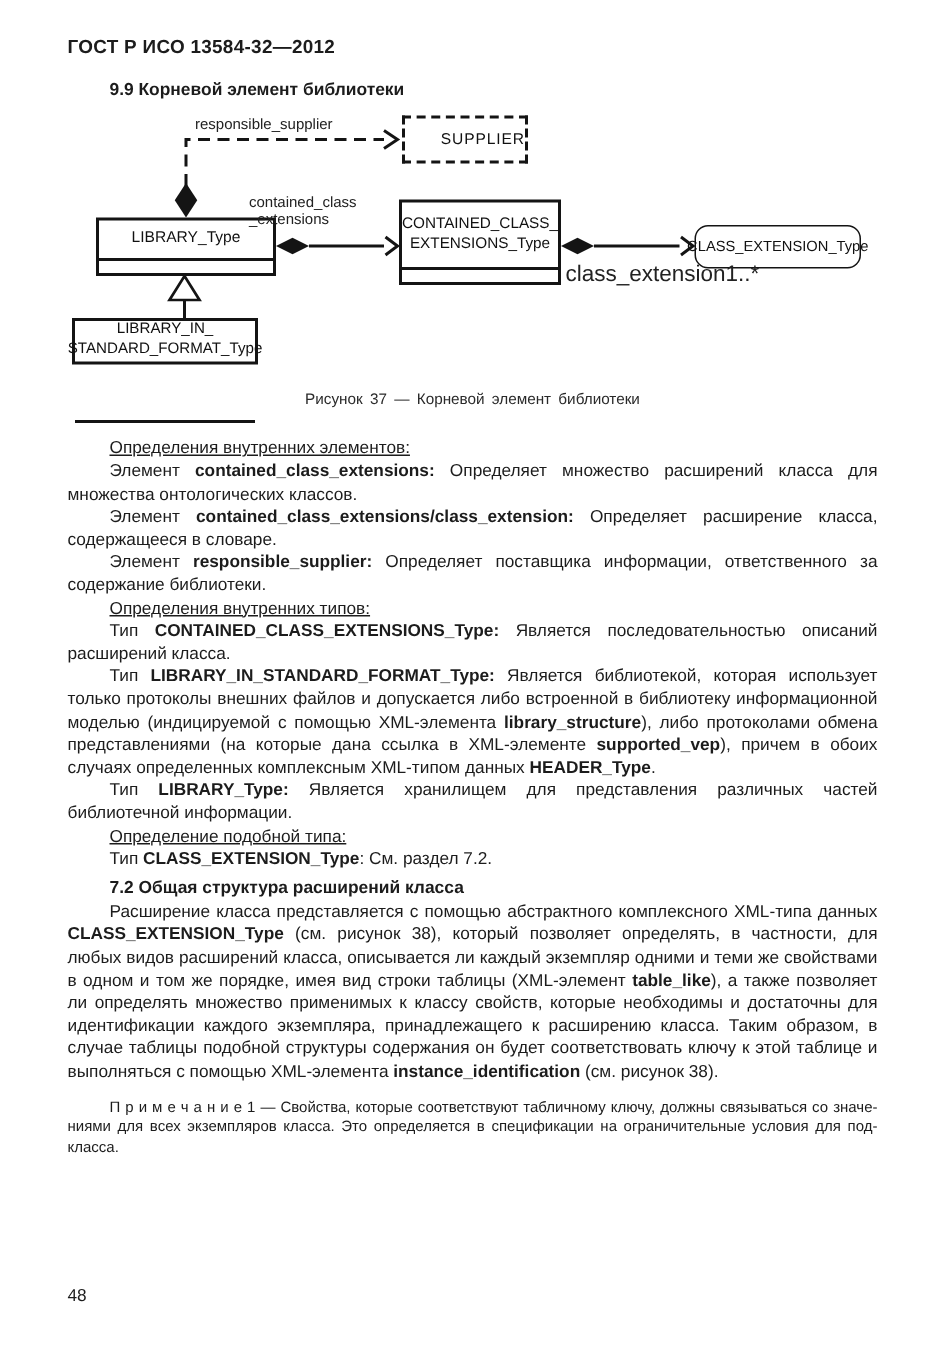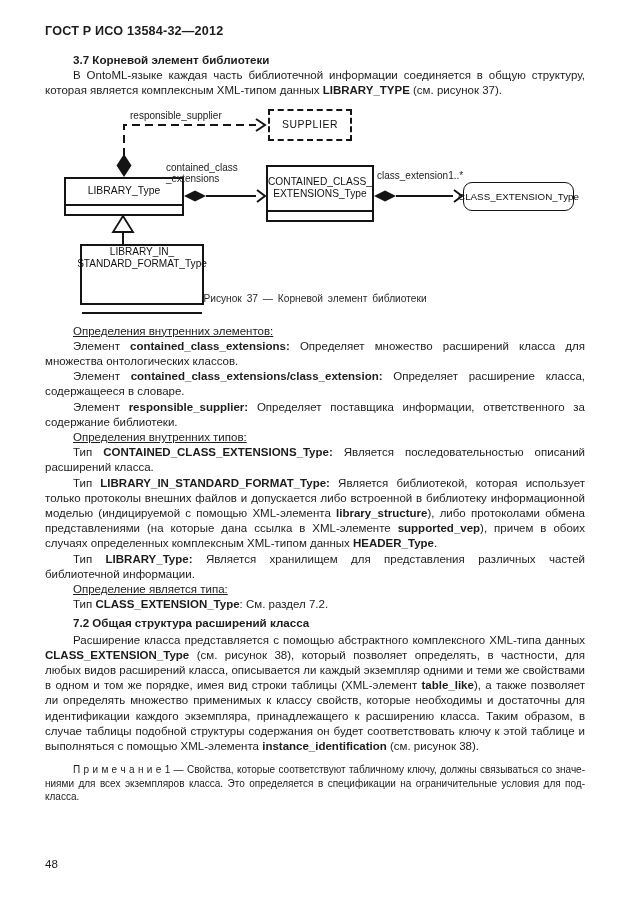--- a/index.html
+++ b/index.html
@@ -32,49 +32,48 @@
     position:absolute; box-sizing:border-box; background:#fff;
     border:2px solid #141414; display:flex; flex-direction:column;
     font-size:10.4px; color:#111;
   }
   .dbox .name {
     flex:1; display:flex; flex-direction:column; align-items:center; justify-content:center;
     line-height:12.5px; text-align:right;
   }
   .dbox .comp { height:8px; border-top:2px solid #141414; }
   .box-supplier {
-    border:2.4px dashed #141414; align-items:center; justify-content:center;
+    border:2.4px dashed #141414; align-items:center; justify-content:flex-end;
     display:flex; flex-direction:row; letter-spacing:0.6px;
   }
   .box-contained { border-width:2.5px; font-size:10.2px; }
   .box-classext {
     border-width:1.6px; border-radius:9px; font-size:9.8px;
     align-items:center; justify-content:center; display:flex; flex-direction:row;
   }
   .dlabel {
     position:absolute; font-size:10px; color:#222; line-height:11px; 
   }
-  .dlabel-multi { display:flex; justify-content:space-between; font-size:10px; }
+  .dlabel-multi { display:flex; justify-content:space-between; font-size:15px;margin-top:39px; }
   .caption {
     margin:1px 0 20px 0; font-size:10.2px; text-align:center; color:#2a2a2a;
     word-spacing:2px;
   }
   .pagenum {
     position:absolute; left:45px; top:833px; font-size:11.5px; color:#1c1c1c;margin-top:25px;
   }
 </style>
 </head>
 <body>
 
 <div class="page">
 
   <div class="text">
     <div class="doc-header">ГОСТ Р ИСО 13584-32—2012</div>
-    <p class="h">3.7 Корневой элемент библиотеки</p>
-    <p class="body-p"><span>В OntoML-языке каждая часть библиотечной информации соединяется в общую структуру, которая является комплексным XML-типом данных </span><span class="b">LIBRARY_TYPE</span><span> (см. рисунок 37).</span></p>
+    <p class="h">9.9 Корневой элемент библиотеки</p>
   </div>
 
   <div class="diagram">
     <svg class="overlay" width="630" height="186" viewBox="0 0 630 186">
 
       <path d="M124 50 V19 H256" fill="none" stroke="#141414" stroke-width="2" stroke-dasharray="8 5"></path>
       <polyline points="256,13 265,19 256,25" fill="none" stroke="#141414" stroke-width="2"></polyline>
       <polygon points="124,48 131.5,59.5 124,71 116.5,59.5" fill="#141414"></polygon>
 
       <polygon points="184,90 195,84.5 206,90 195,95.5" fill="#141414"></polygon>
@@ -105,21 +104,21 @@
         <div>CONTAINED_CLASS_</div>
         <div>EXTENSIONS_Type</div>
       </div>
       <div class="comp"></div>
     </div>
 
     <div class="dbox box-classext" style="left:463px; top:76px; width:111px; height:29px;">
       <span>CLASS_EXTENSION_Type</span>
     </div>
 
-    <div class="dbox" style="left:80px; top:138px; width:124px; height:61px;gap:41px;">
+    <div class="dbox" style="left:48px; top:138px; width:124px; height:31px;gap:41px;">
       <div class="name" style="font-size:10.1px;">
         <div>LIBRARY_IN_</div>
         <div>STANDARD_FORMAT_Type</div>
       </div>
       <div class="comp"></div>
     </div>
 
     <div class="dlabel" style="left:130px; top:4px; width:140px;">responsible_supplier</div>
 
     <div class="dlabel" style="left:166px; top:56px; width:96px;">
@@ -137,21 +136,21 @@
 
   <div class="text">
     <p class="body-p"><span class="u">Определения внутренних элементов:</span></p>
     <p class="body-p"><span>Элемент </span><span class="b">contained_class_extensions:</span><span> Определяет множество расширений класса для множества онтологических классов.</span></p>
     <p class="body-p"><span>Элемент </span><span class="b">contained_class_extensions/class_extension:</span><span> Определяет расширение класса, содержа­щееся в словаре.</span></p>
     <p class="body-p"><span>Элемент </span><span class="b">responsible_supplier:</span><span> Определяет поставщика информации, ответственного за содержание библиотеки.</span></p>
     <p class="body-p"><span class="u">Определения внутренних типов:</span></p>
     <p class="body-p"><span>Тип </span><span class="b">CONTAINED_CLASS_EXTENSIONS_Type:</span><span> Является последовательностью описаний расширений класса.</span></p>
     <p class="body-p"><span>Тип </span><span class="b">LIBRARY_IN_STANDARD_FORMAT_Type:</span><span> Является библиотекой, которая использует только про­токолы внешних файлов и допускается либо встроенной в библиотеку информационной моделью (индици­руемой с помощью XML-элемента </span><span class="b">library_structure</span><span>), либо протоколами обмена представлениями (на кото­рые дана ссылка в XML-элементе </span><span class="b">supported_vep</span><span>), причем в обоих случаях определенных комплексным XML-типом данных </span><span class="b">HEADER_Type</span><span>.</span></p>
     <p class="body-p"><span>Тип </span><span class="b">LIBRARY_Type:</span><span> Является хранилищем для представления различных частей библиотечной ин­формации.</span></p>
-    <p class="body-p"><span class="u">Определение является типа:</span></p>
+    <p class="body-p"><span class="u">Определение подобной типа:</span></p>
     <p class="body-p"><span>Тип </span><span class="b">CLASS_EXTENSION_Type</span><span>: См. раздел 7.2.</span></p>
     <p class="h h72">7.2 Общая структура расширений класса</p>
     <p class="body-p"><span>Расширение класса представляется с помощью абстрактного комплексного XML-типа данных </span><span class="b">CLASS_EXTENSION_Type</span><span> (см. рисунок 38), который позволяет определять, в частности, для любых видов расширений класса, описывается ли каждый экземпляр одними и теми же свойствами в одном и том же порядке, имея вид строки таблицы (XML-элемент </span><span class="b">table_like</span><span>), а также позволяет ли определять множество применимых к классу свойств, которые необходимы и достаточны для идентификации каждого экземпляра, принадлежащего к расширению класса. Таким образом, в случае таблицы подобной структуры содержания он будет соответствовать ключу к этой таблице и выполняться с помощью XML-элемента </span><span class="b">instance_identification</span><span> (см. рисунок 38).</span></p>
     <p class="body-p note"><span>П р и м е ч а н и е  1 — Свойства, которые соответствуют табличному ключу, должны связываться со значе­ниями для всех экземпляров класса. Это определяется в спецификации на ограничительные условия для под­класса.</span></p>
   </div>
 
   <div class="pagenum">48</div>
 </div>
 
 </body></html>

